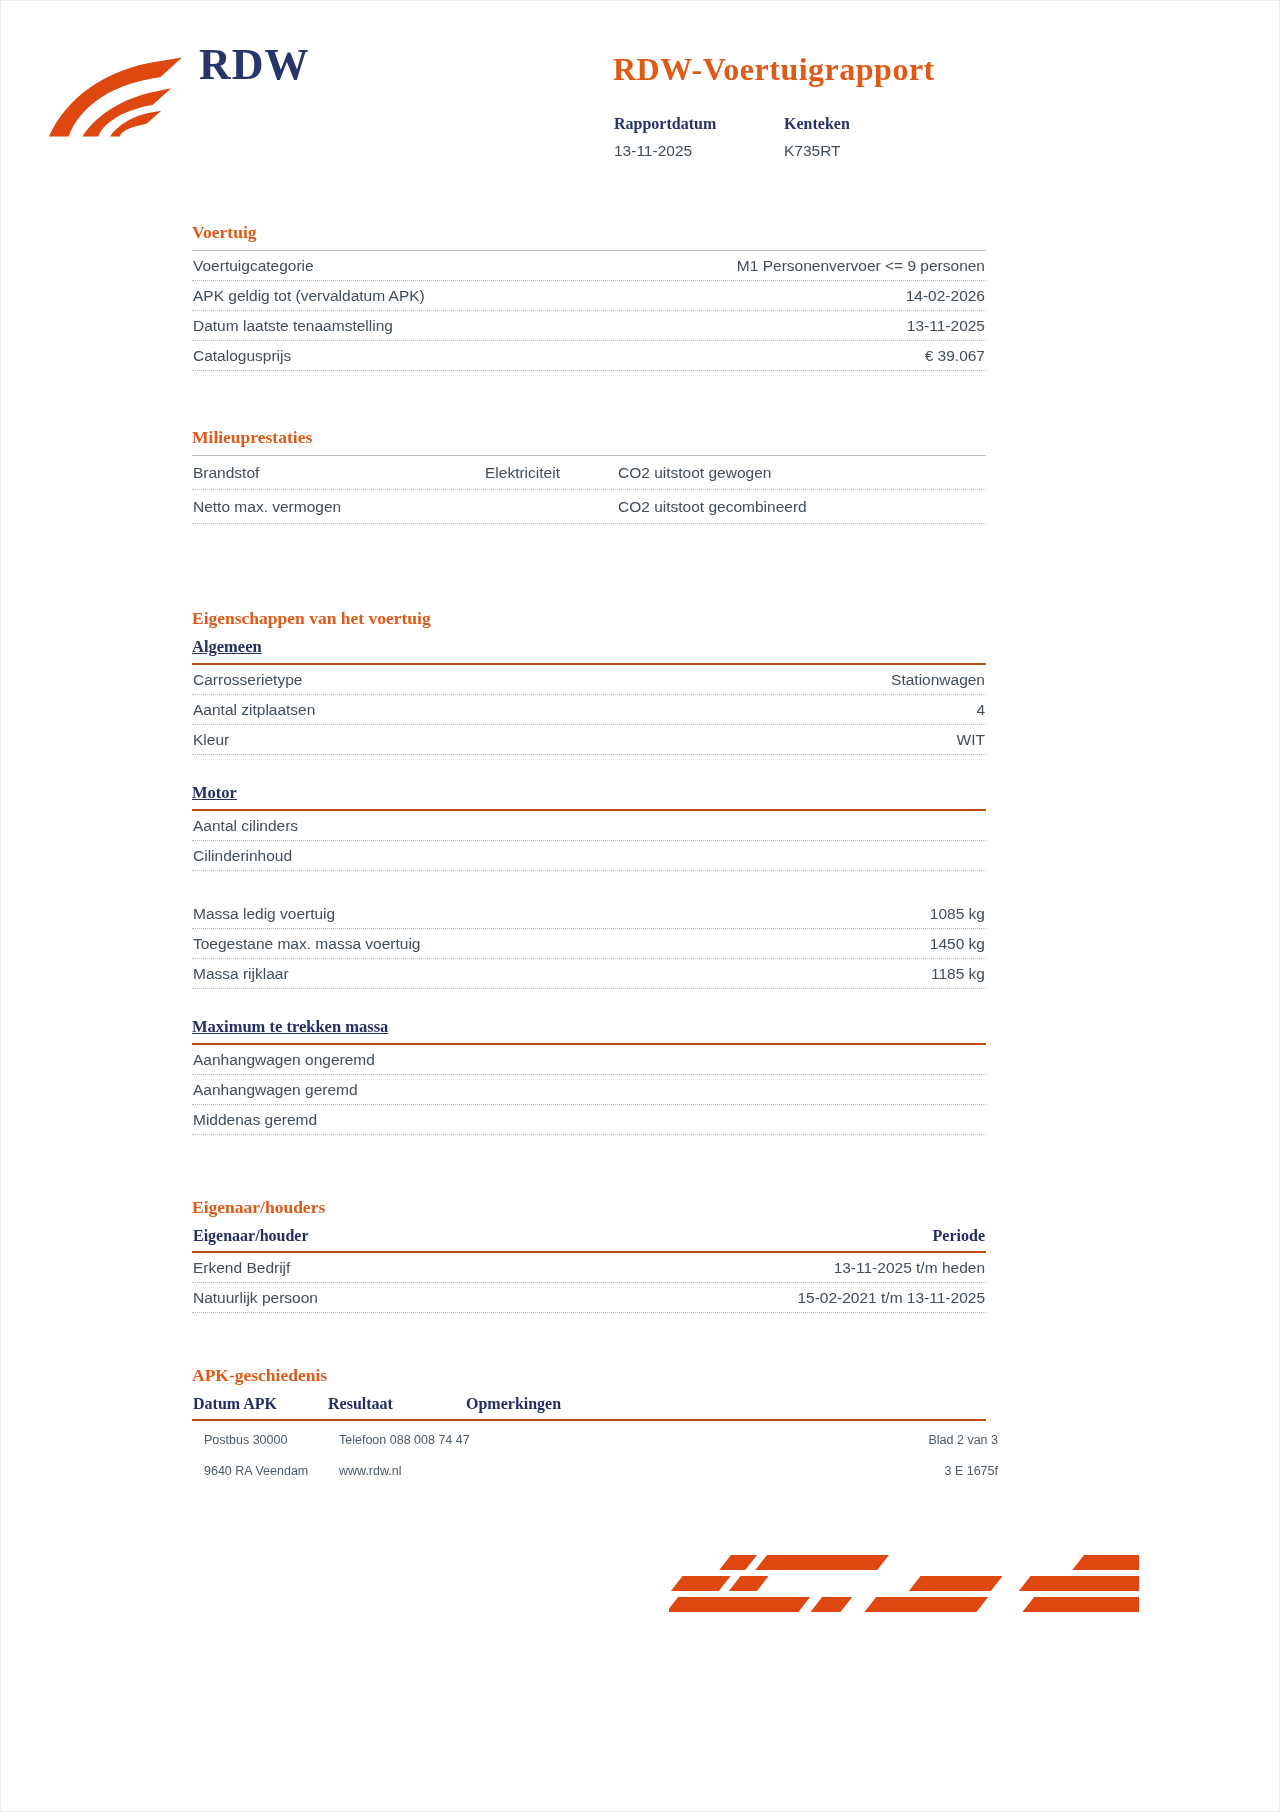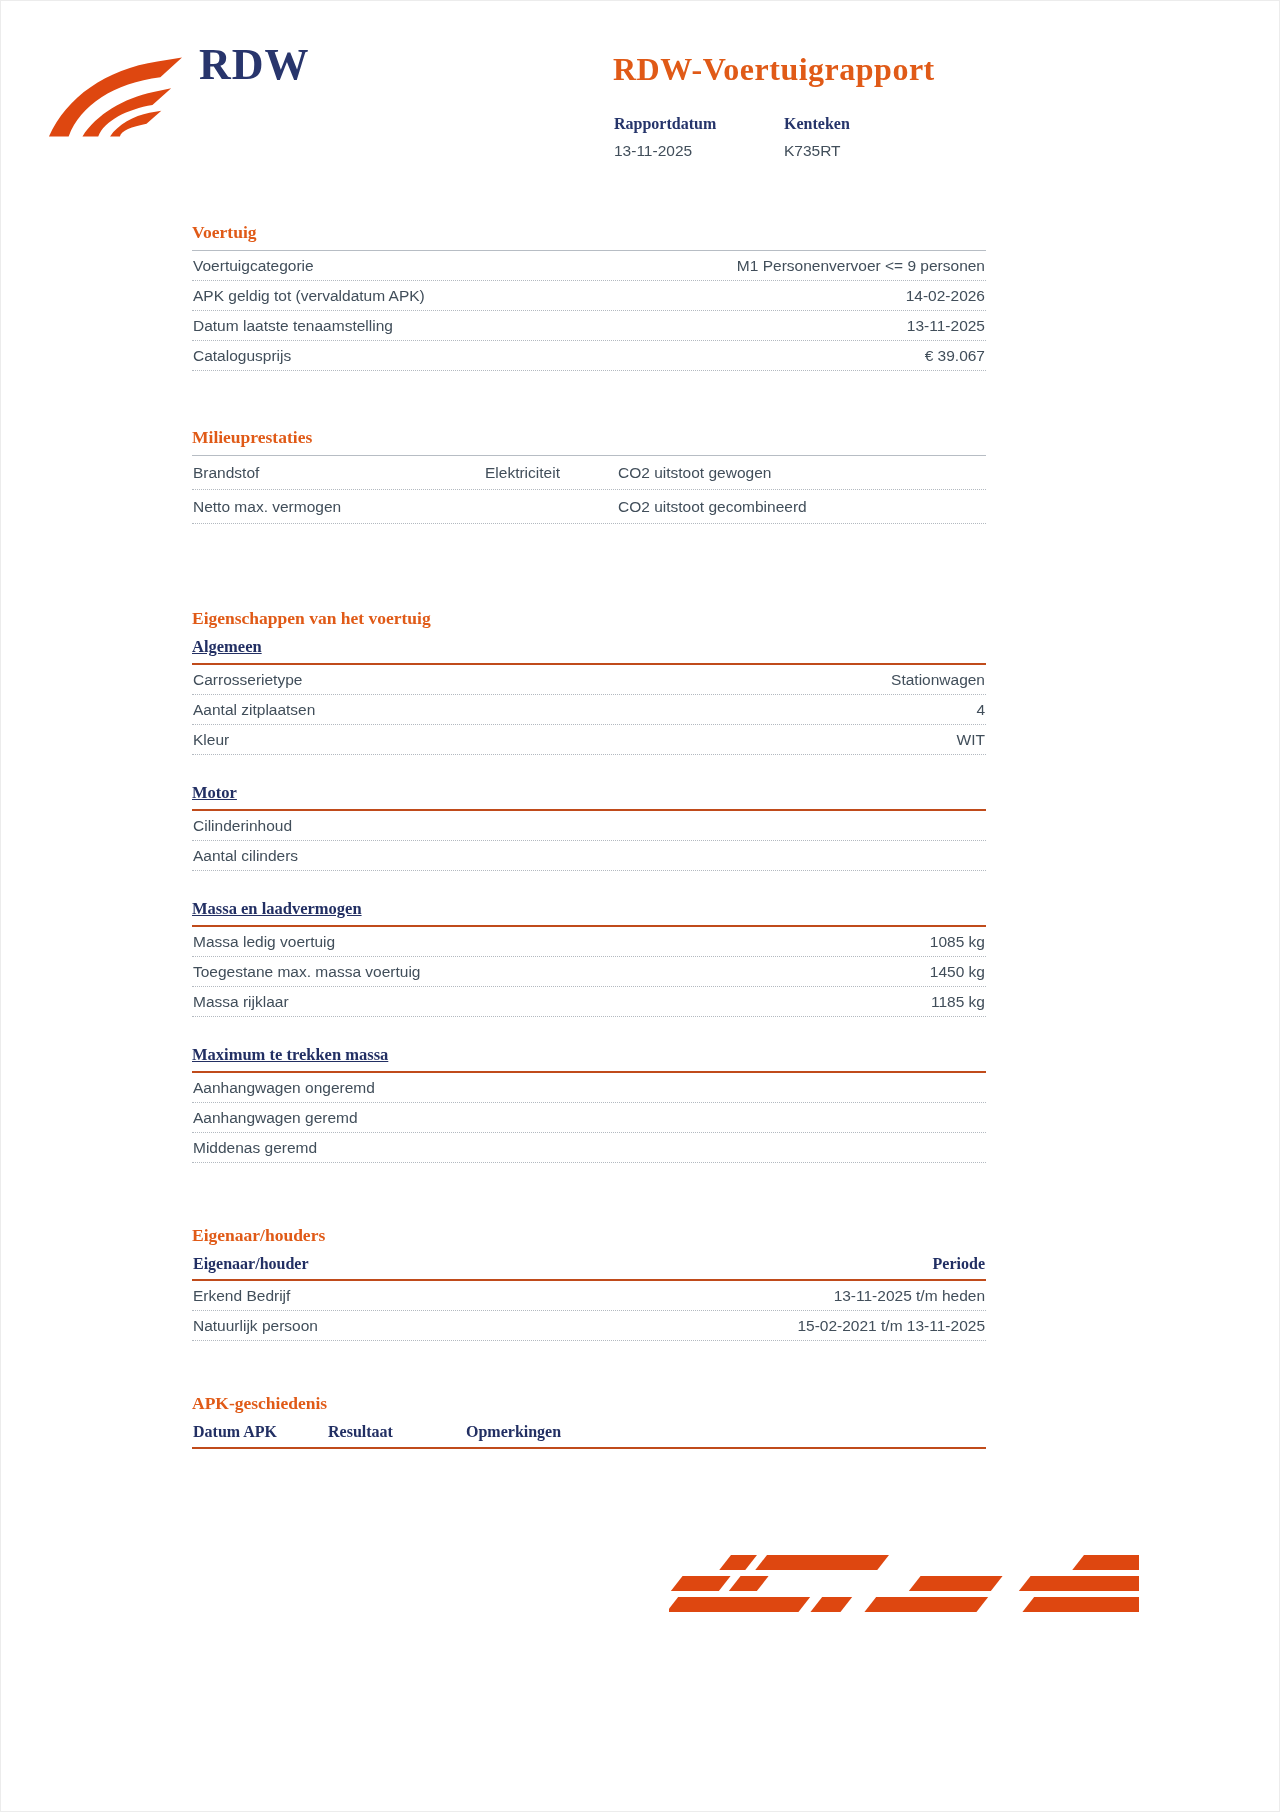--- a/index.html
+++ b/index.html
@@ -178,31 +178,30 @@
         </div>
         <div class="row">
           <span class="lbl">Kleur</span>
           <span class="val">WIT</span>
         </div>
       </div>
 
       <div class="subsection">
         <h3 class="sub-h">Motor</h3>
         <div class="row">
+          <span class="lbl">Aantal cilinders</span>
+          <span class="val"></span>
+        </div>
+        <div class="row">
           <span class="lbl">Cilinderinhoud</span>
           <span class="val"></span>
         </div>
-        <div class="row">
-          <span class="lbl">Aantal cilinders</span>
-          <span class="val"></span>
-        </div>
       </div>
 
       <div class="subsection">
-        <h3 class="sub-h">Massa en laadvermogen</h3>
         <div class="row">
           <span class="lbl">Massa ledig voertuig</span>
           <span class="val">1085 kg</span>
         </div>
         <div class="row">
           <span class="lbl">Toegestane max. massa voertuig</span>
           <span class="val">1450 kg</span>
         </div>
         <div class="row">
           <span class="lbl">Massa rijklaar</span>
@@ -247,20 +246,28 @@
       <h2 class="sec-h">APK-geschiedenis</h2>
       <div class="thead-grid">
         <span>Datum APK</span>
         <span>Resultaat</span>
         <span>Opmerkingen</span>
       </div>
     </div>
 
   </div>
 
+  <div class="footer">
+    <span>Postbus 30000</span>
+    <span>Telefoon 088 008 74 47</span>
+    <span class="right">Blad 2 van 3</span>
+    <span>9640 RA Veendam</span>
+    <span>www.rdw.nl</span>
+    <span class="right">3 E 1675f</span>
+  </div>
 
   <svg class="stripes" width="470" height="58" viewBox="0 0 470 58" aria-hidden="true">
     <g fill="#DE4710" transform="skewX(-38)">
       <rect x="62" y="0" width="26" height="15"></rect>
       <rect x="98" y="0" width="122" height="15"></rect>
       <rect x="415" y="0" width="110" height="15"></rect>
       <rect x="30" y="21" width="48" height="15"></rect>
       <rect x="88" y="21" width="28" height="15"></rect>
       <rect x="268" y="21" width="82" height="15"></rect>
       <rect x="378" y="21" width="130" height="15"></rect>

